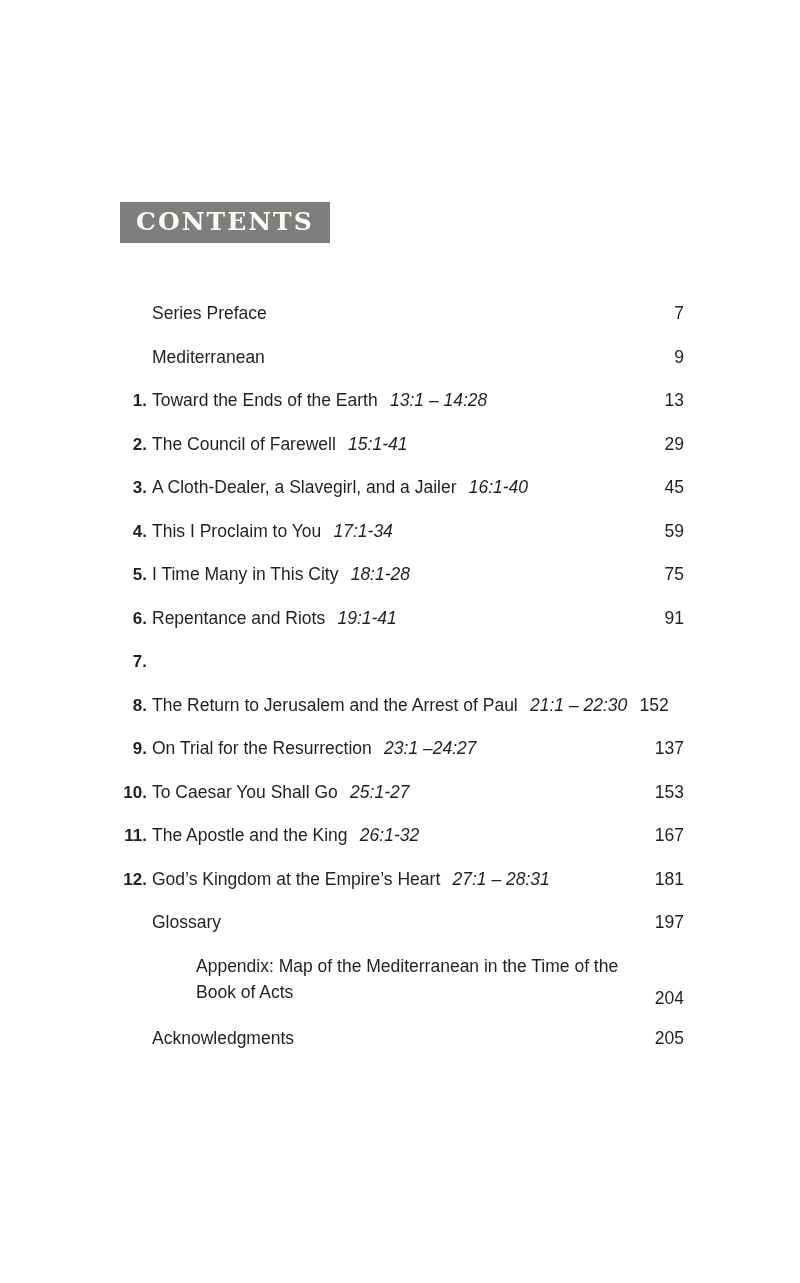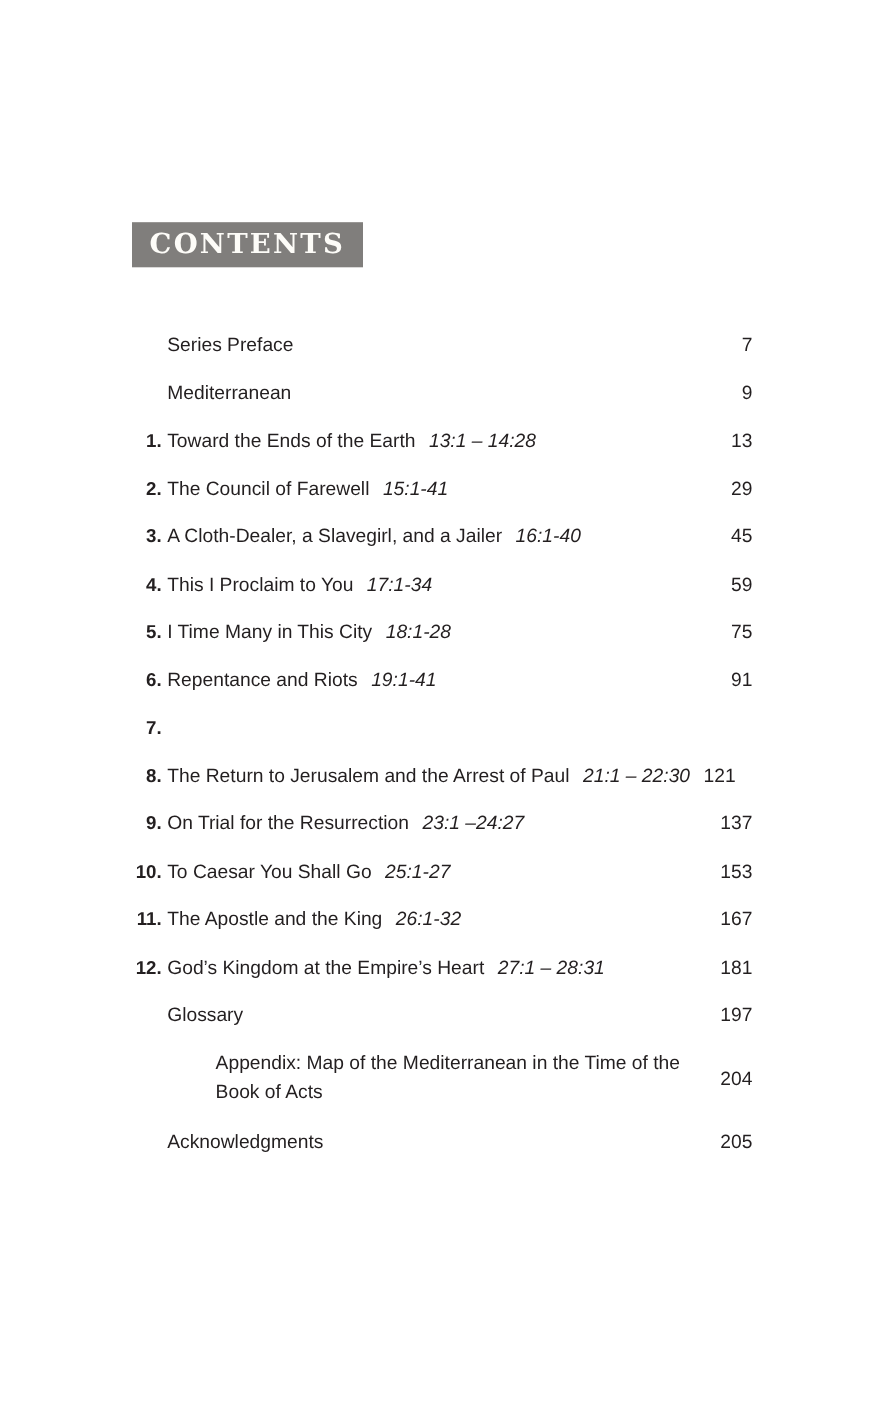--- a/index.html
+++ b/index.html
@@ -99,21 +99,21 @@
   }
   
   .toc-page.inline {
     position: static;
     width: auto;
     display: inline;
     text-align: left;
   }
   
   .toc-page.second-line {
-    top: 14px;
+    top: 32px;
   }
 
   .wrap-block {
     width: 460px;
   }
 </style>
 </head>
 <body>
 
 <div class="page">
@@ -188,21 +188,21 @@
       </div>
     </div>
 
     <div class="toc-row">
       <div class="toc-num">7.</div>
     </div>
 
     <div class="toc-row">
       <div class="toc-num">8.</div>
       <div class="toc-body">
-        <span class="toc-title">The Return to Jerusalem and the Arrest of Paul</span><span class="toc-ref">  21:1 – 22:30</span><span class="toc-page inline">  121</span>
+        <span class="toc-title">The Return to Jerusalem and the Arrest of Paul</span><span class="toc-ref">  21:1 – 22:30</span><span class="toc-page inline">  152</span>
       </div>
     </div>
 
     <div class="toc-row">
       <div class="toc-num">9.</div>
       <div class="toc-body">
         <span class="toc-title">On Trial for the Resurrection</span><span class="toc-ref">  23:1 –24:27</span>
         <span class="toc-page">137</span>
       </div>
     </div>

